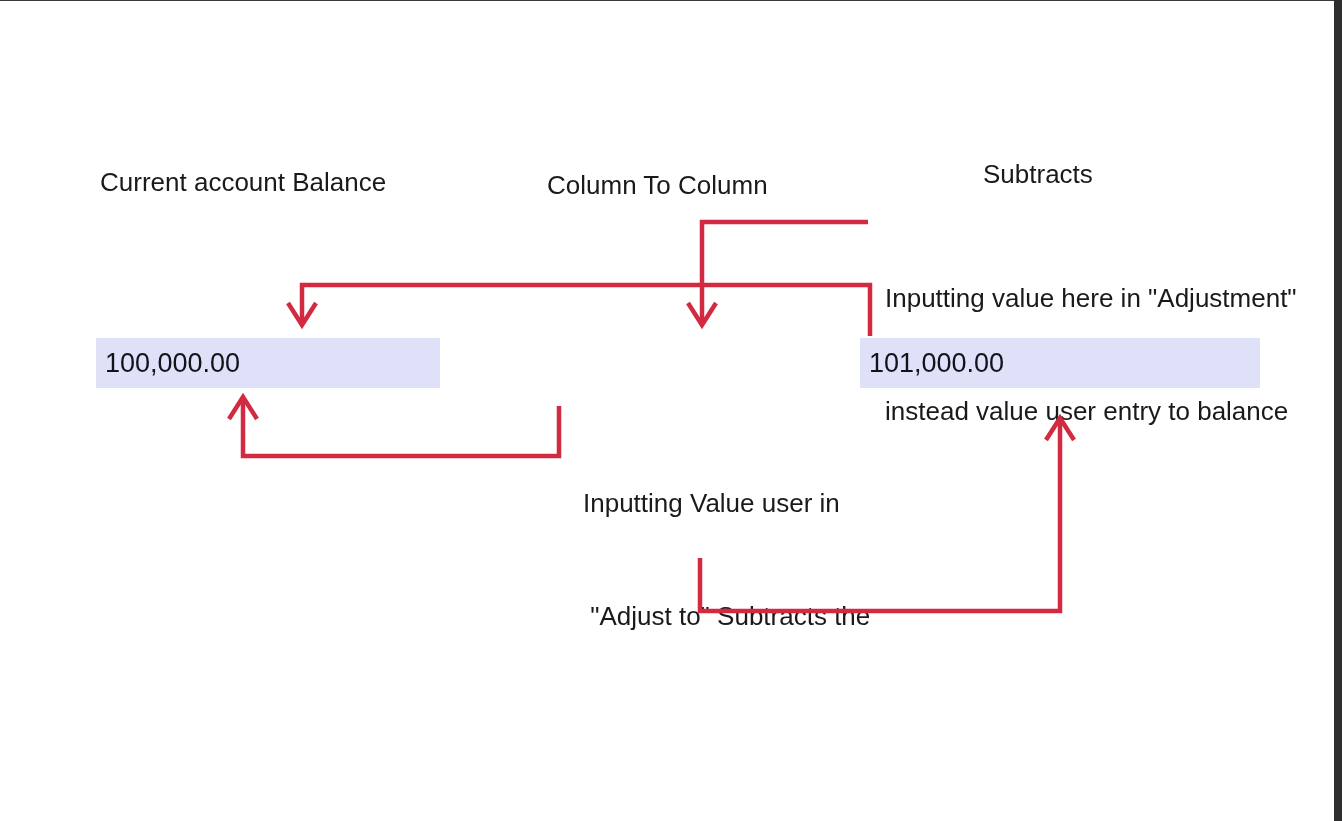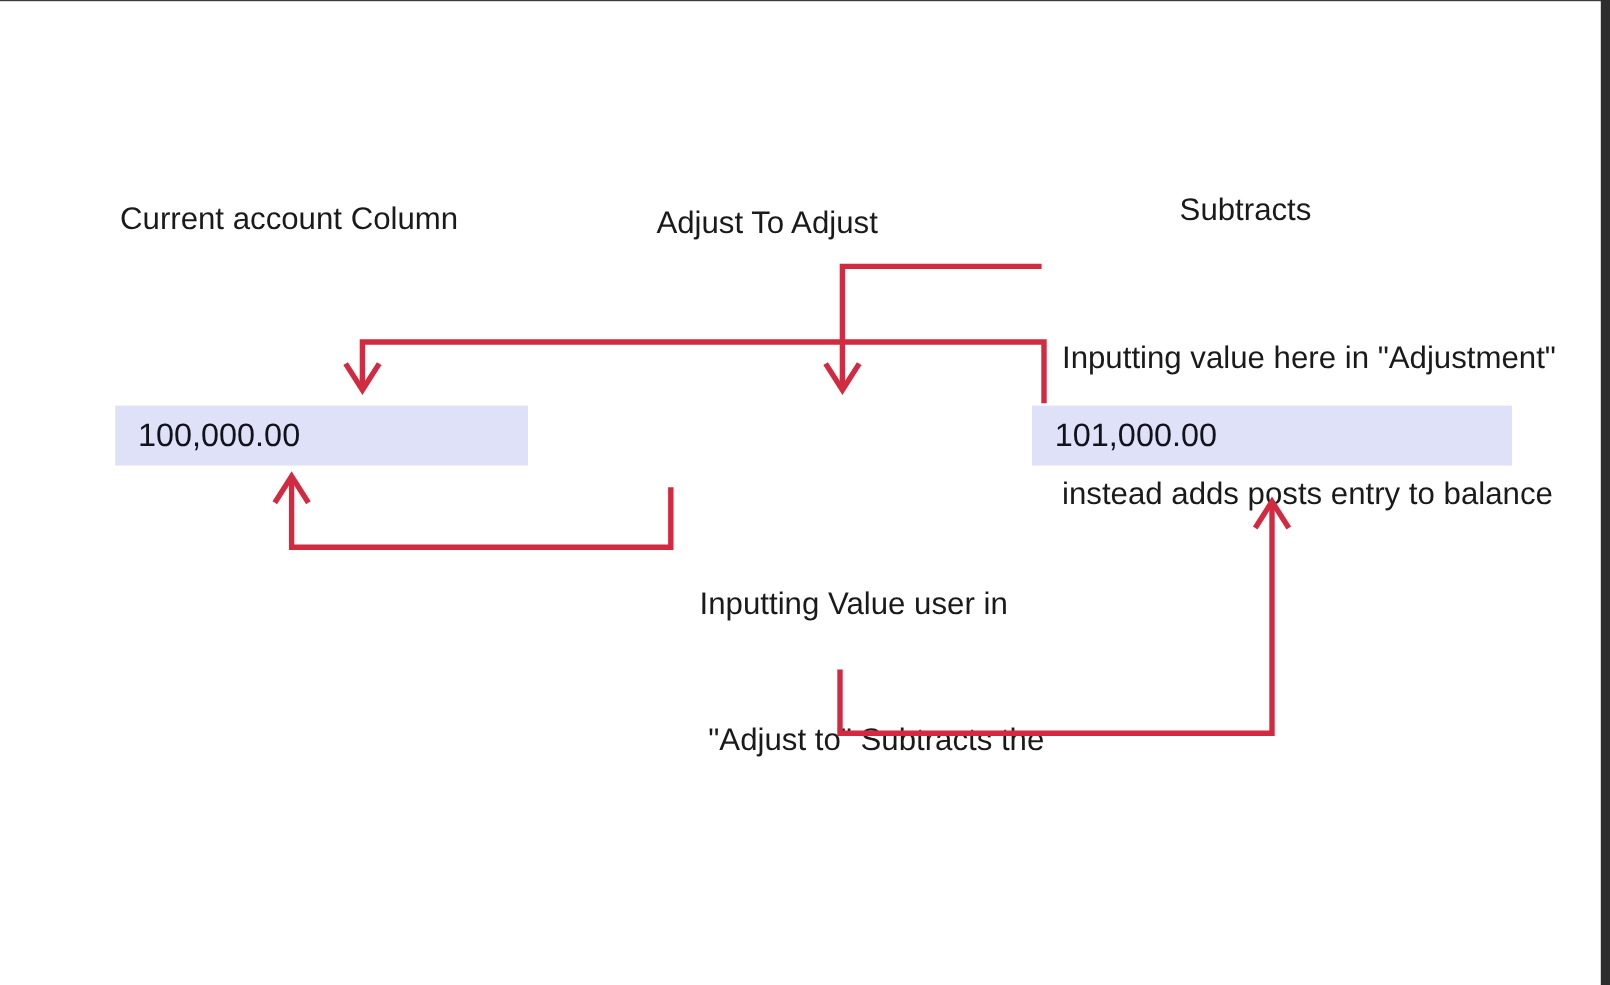--- a/index.html
+++ b/index.html
@@ -35,21 +35,21 @@
     line-height: 30px;
   }
   .field {
     position: absolute;
     top: 338px;
     height: 50px;
     background: var(--field-bg, #dee1f8);
   }
   .field .value {
     display: block;
-    padding-left: 19px;
+    padding-left: 9px;
     font-size: 27px;
     line-height: 50px;
     color: var(--value-text, #12121a);
     white-space: nowrap;
   }
   .note {
     position: absolute;
     font-size: 26px;
     line-height: 37.5px;
     color: var(--label-text, #1a1a1a);
@@ -66,34 +66,34 @@
     stroke-width: 4.5px;
     stroke-linejoin: miter;
     stroke-linecap: butt;
   }
 </style>
 </head>
 <body>
 
 <div class="canvas">
 
-  <div class="col-label" style="left:100px; top:167px;">Current account Column</div>
-  <div class="col-label" style="left:547px; top:170px;">Adjust To Adjust</div>
+  <div class="col-label" style="left:100px; top:167px;">Current account Balance</div>
+  <div class="col-label" style="left:547px; top:170px;">Column To Column</div>
   <div class="col-label" style="left:983px; top:159px;">Subtracts</div>
 
   <div class="field" style="left:96px; width:344px;">
     <span class="value">100,000.00</span>
   </div>
   <div class="field" style="left:860px; width:400px;">
     <span class="value">101,000.00</span>
   </div>
 
   <div class="note" style="left:885px; top:205px;">
     <div>Inputting value here in "Adjustment"</div>
-    <div>instead adds posts entry to balance</div>
+    <div>instead value user entry to balance</div>
   </div>
 
   <div class="note" style="left:583px; top:410px;">
     <div>Inputting Value user in</div>
     <div> "Adjust to" Subtracts the</div>
     
   </div>
 
   <svg class="arrows" width="1342" height="821" viewBox="0 0 1342 821">
 

